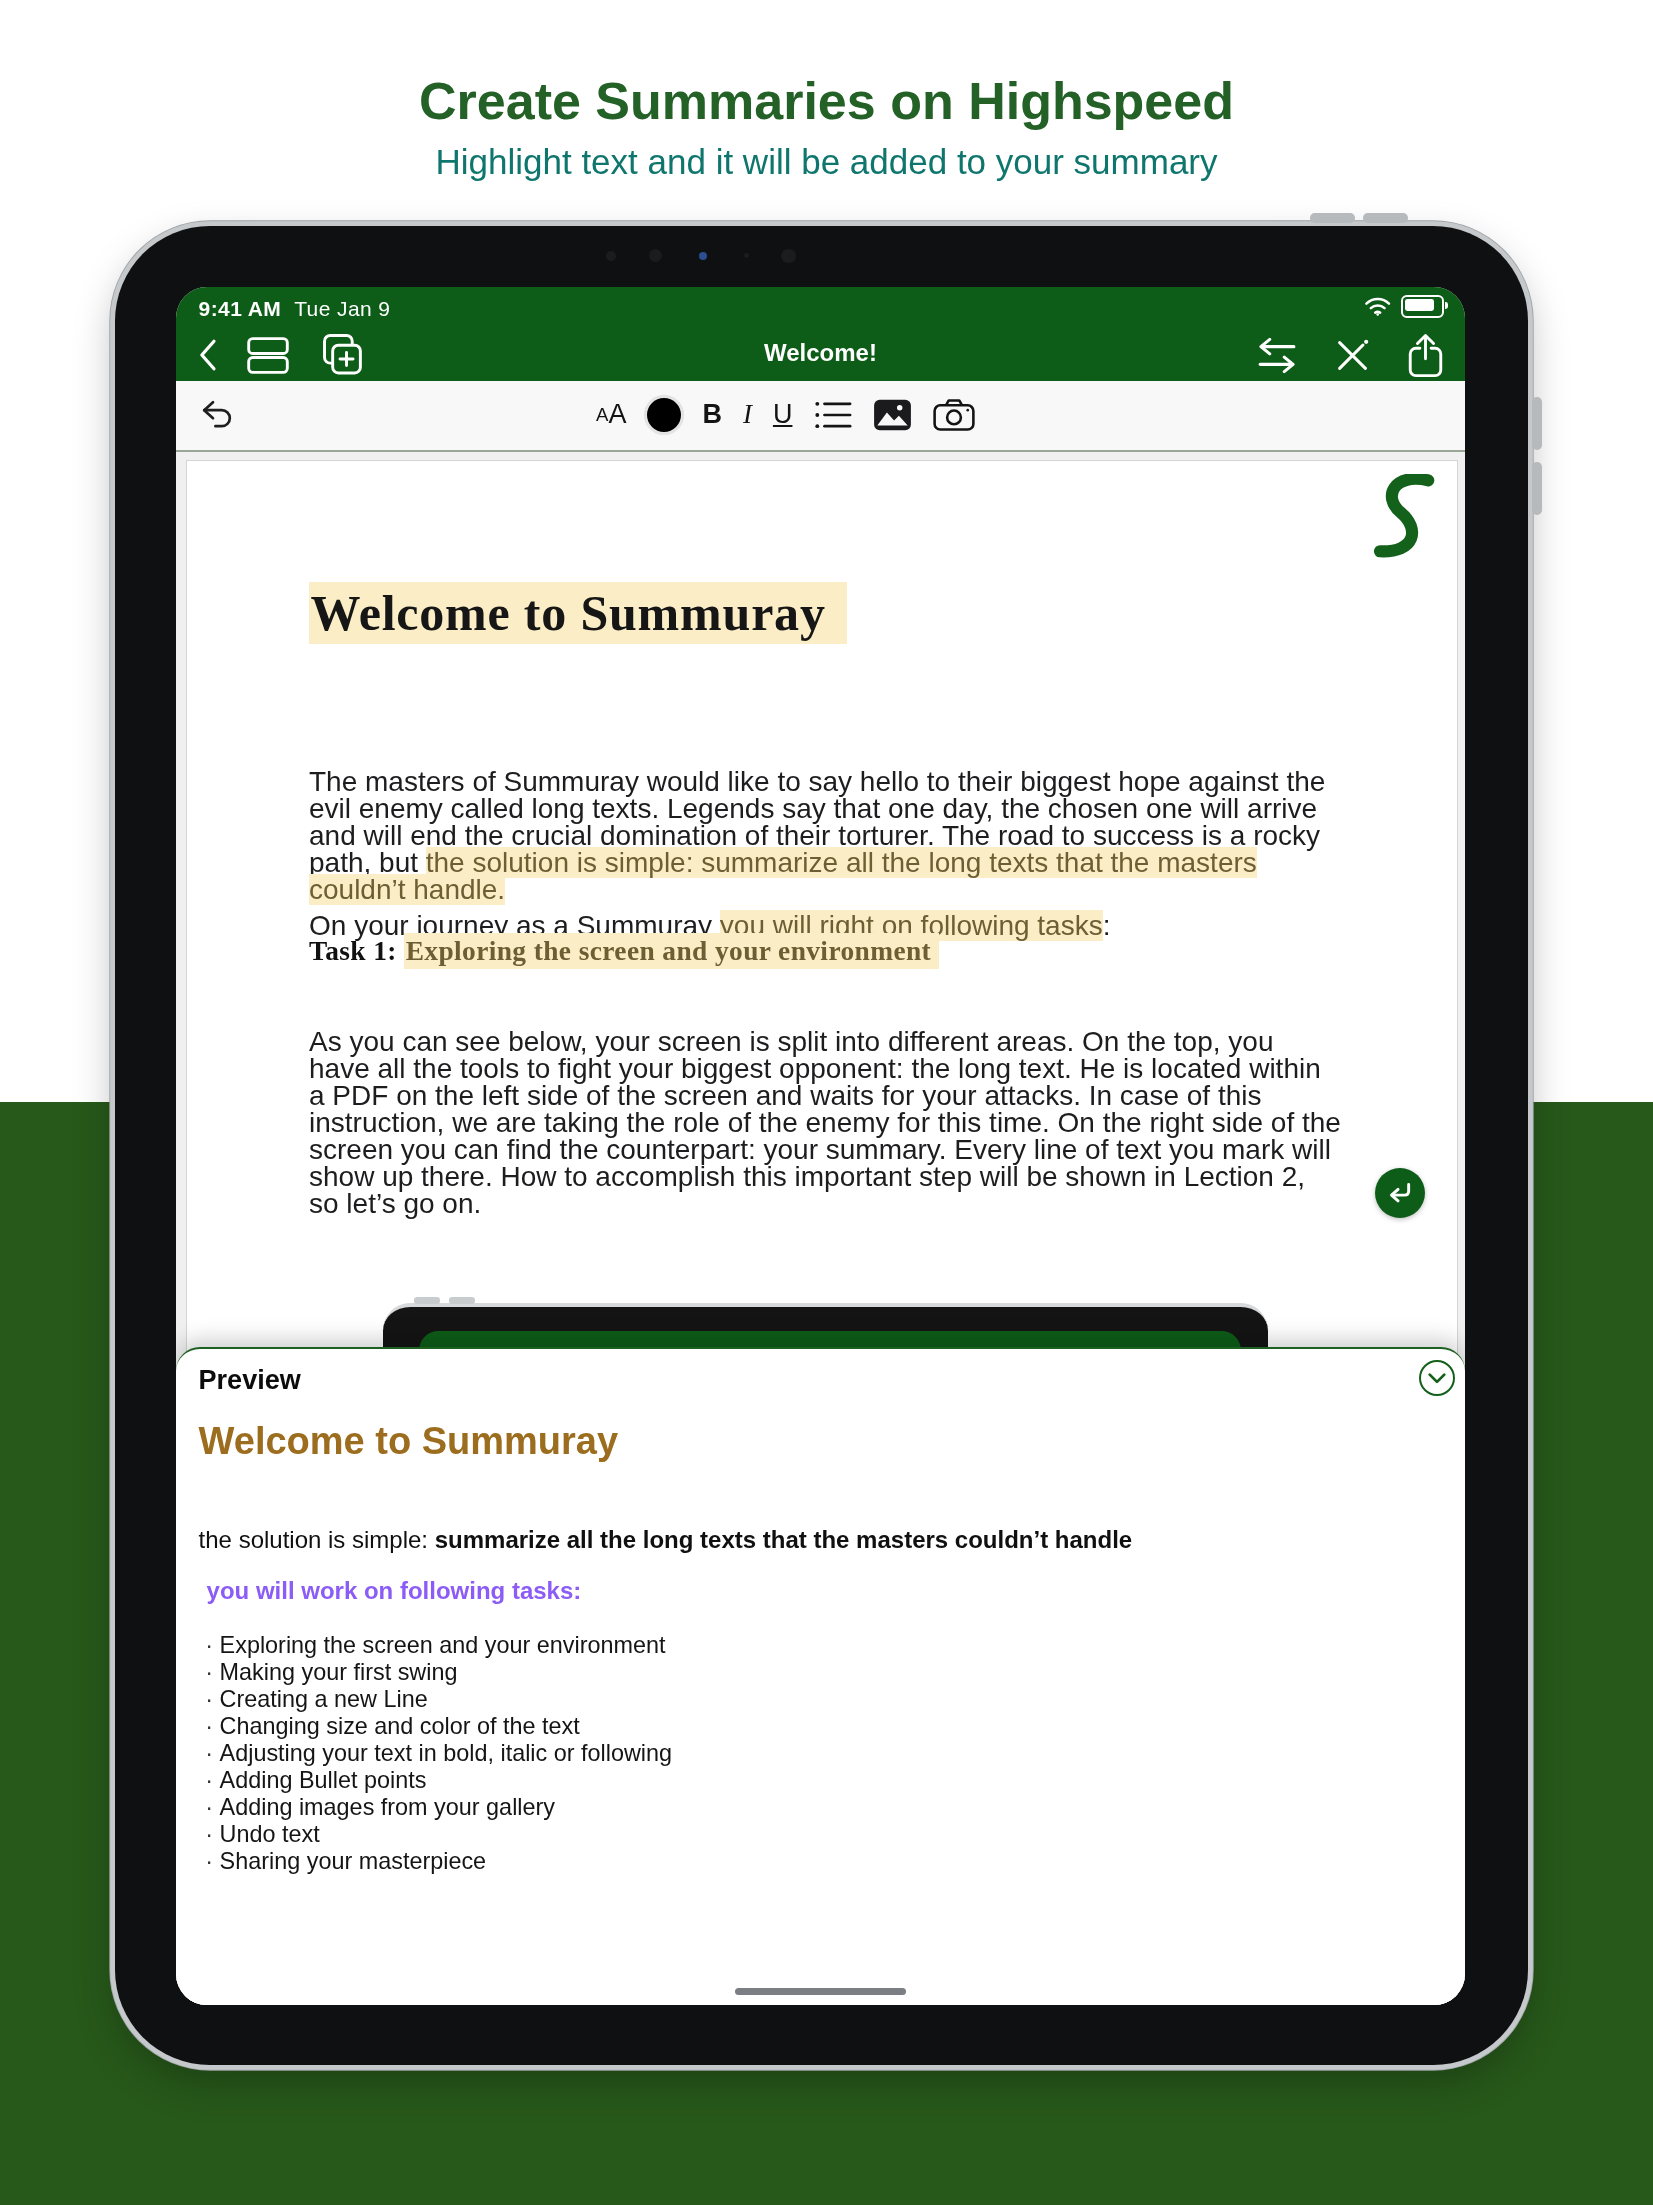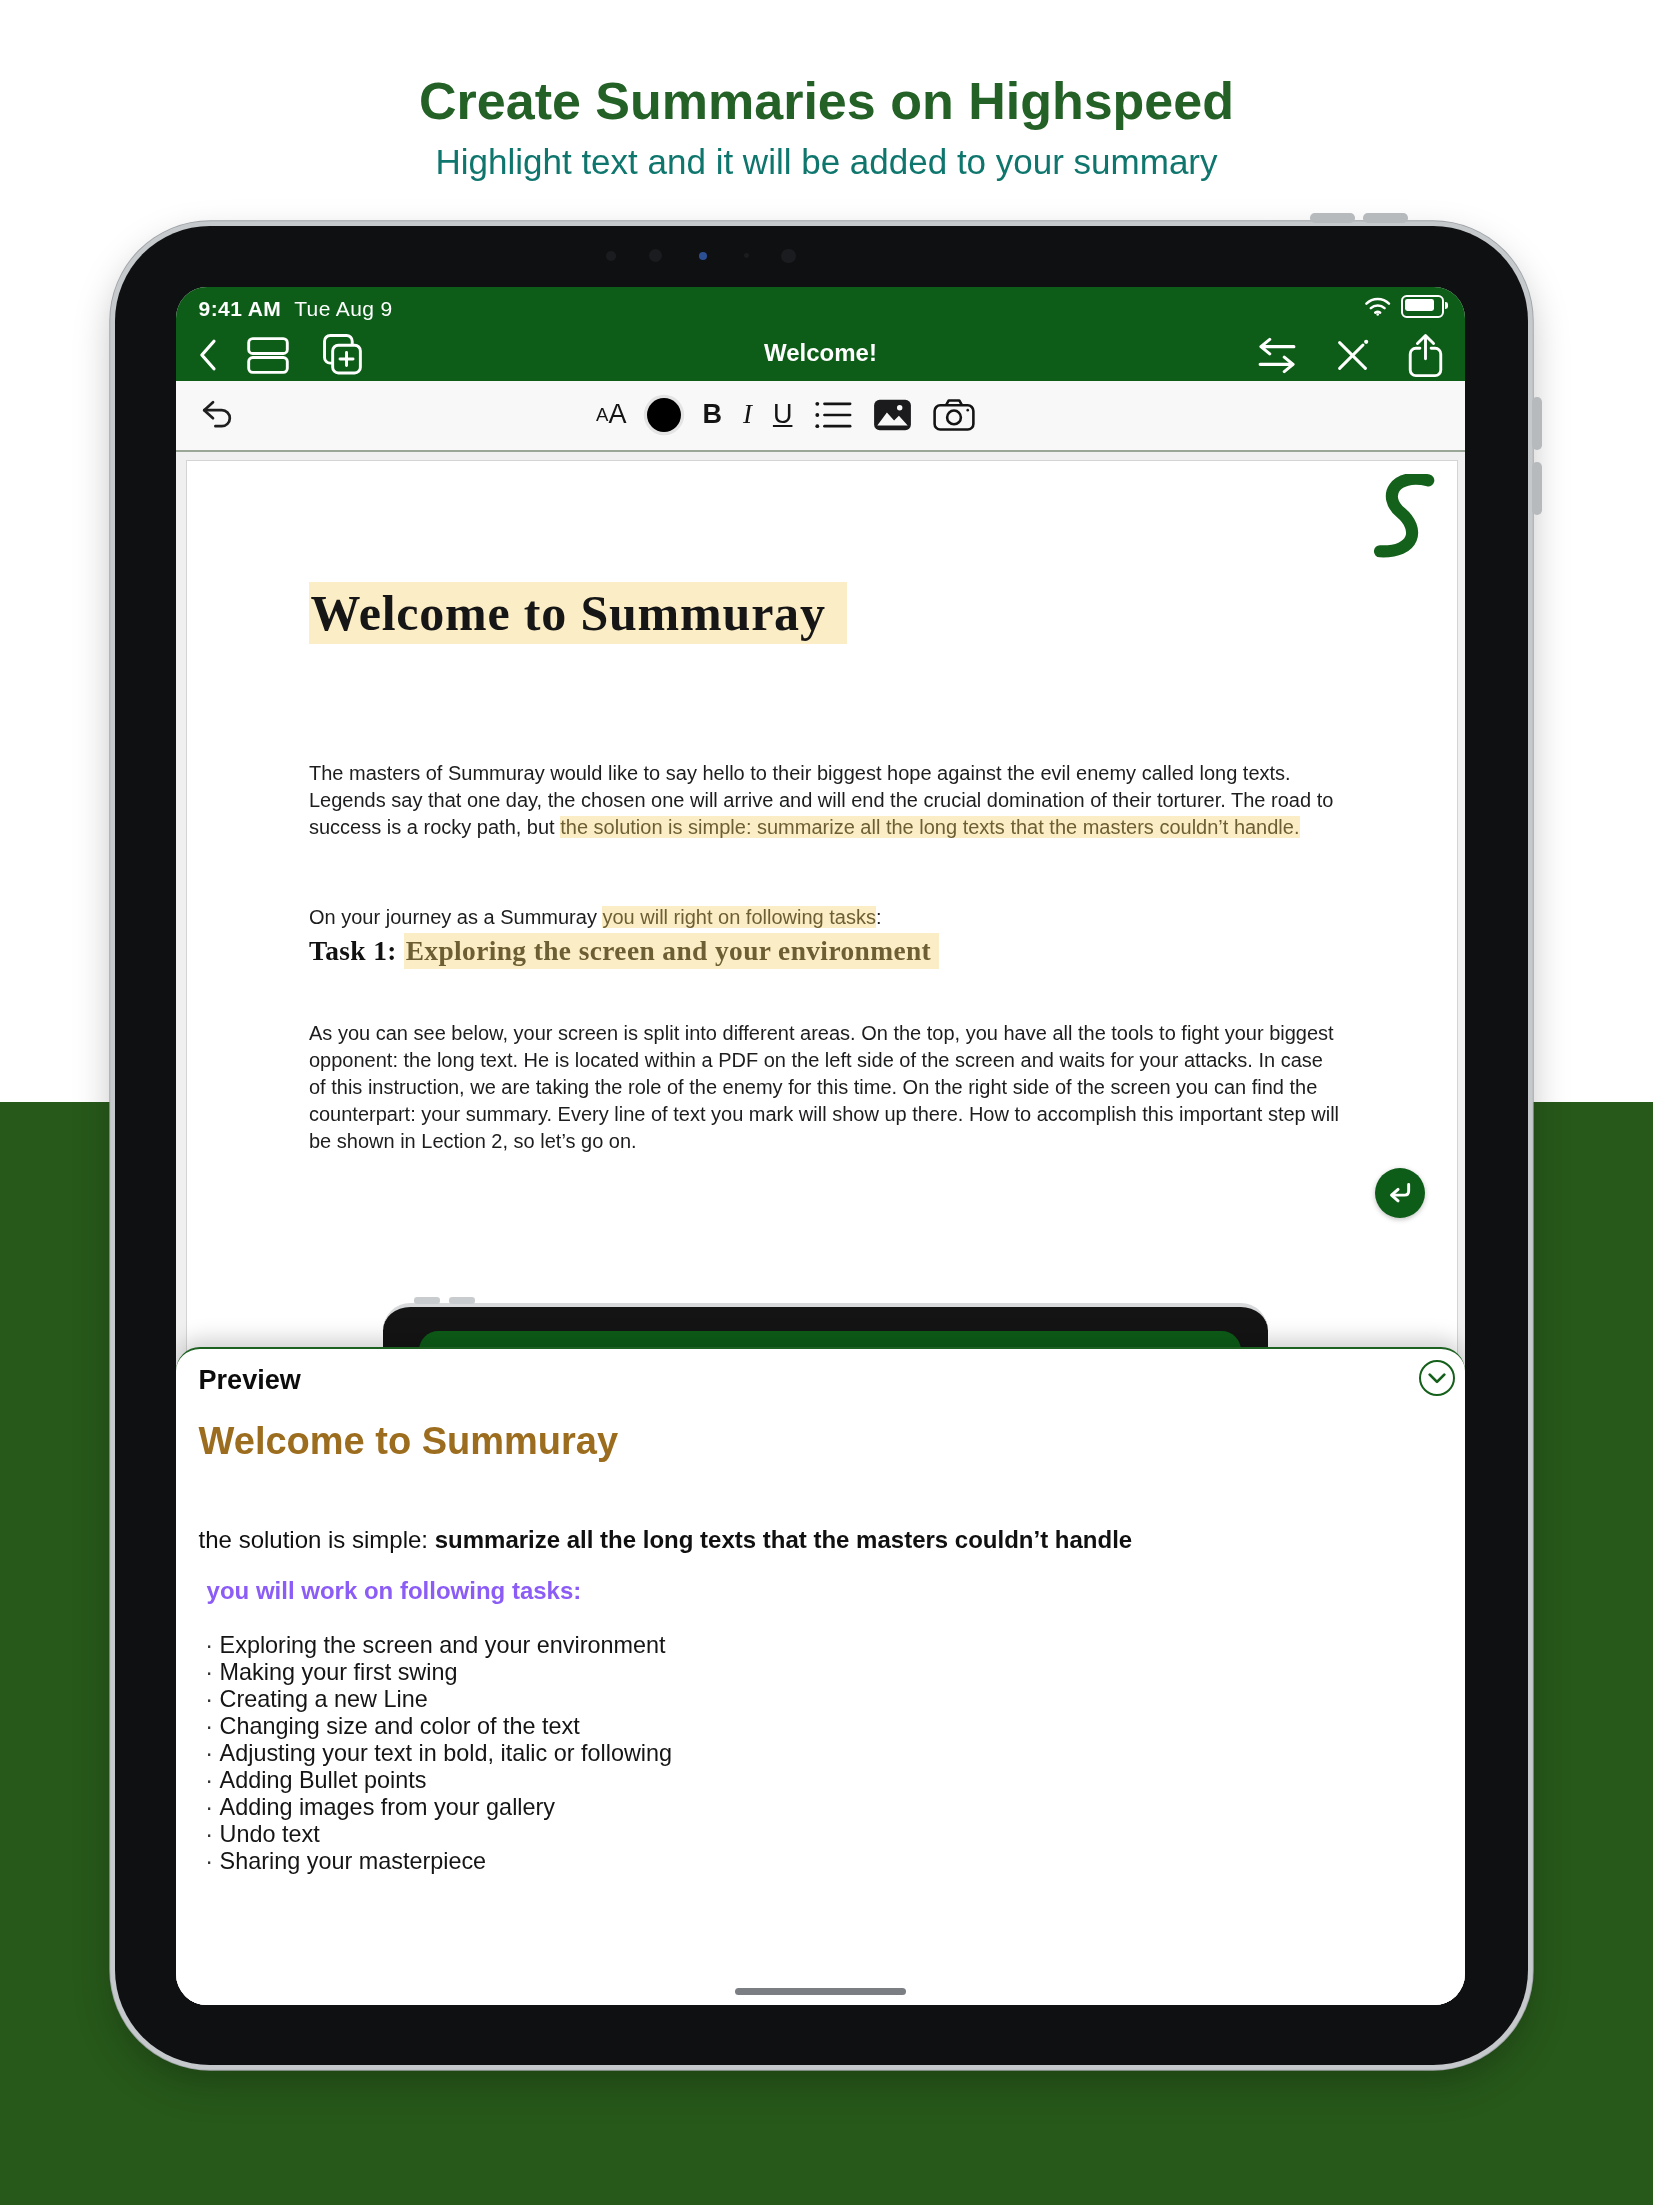--- a/index.html
+++ b/index.html
@@ -60,21 +60,21 @@
   .swatch{width:34px;height:34px;border-radius:50%;background:#000000;box-shadow:0 0 0 3.2px #e4e4e4;}
 
   
   .docarea{position:absolute;left:0;top:165px;width:100%;height:1552px;background:#f0f0f0;}
   .docpage{position:absolute;left:9.7px;top:8px;width:1270px;height:1544px;background:#ffffff;
            border:1.6px solid #d4d4d4;border-bottom:none;}
   .s-logo{position:absolute;left:1194px;top:187px;width:65px;height:87px;}
   .doc-title{position:absolute;left:133px;top:297px;font-family:cursive;font-size:50px;font-weight:700;
              color:#161616;letter-spacing:0.8px;}
   .hl{background:#fbedc5;color:#6e5e33;}
-  .doc-p{position:absolute;left:133px;width:1032px;font-size:20px;line-height:27px;color:#1d1d1f;}
+  .doc-p{position:absolute;left:133px;width:1032px;font-size:28px;line-height:27px;color:#1d1d1f;}
   .p1{top:453px;}
   .p2{top:597px;}
   .task{position:absolute;left:133px;top:649px;font-family:cursive;font-size:27.4px;font-weight:700;
         color:#111111;letter-spacing:0.4px;}
   .task .hl{padding:3.2px 8px 3.2px 1.6px;}
   .p3{top:713px;}
   .return-btn{position:absolute;left:1199px;top:881px;width:50px;height:50px;border-radius:50%;
               background:#0d5d18;display:flex;align-items:center;justify-content:center;cursor:pointer;
               box-shadow:0 1.6px 4.8px rgba(0,0,0,.25);}
 
@@ -123,21 +123,21 @@
     <div class="cam-dot d2"></div>
     <div class="cam-dot d3"></div>
     <div class="cam-dot d4"></div>
     <div class="cam-dot d5"></div>
 
     <div class="screen">
 
       <div class="appbar">
         <div class="statusbar">
           <div class="st-left">
-            <span>9:41 AM</span><span class="st-date">Tue Aug 9</span>
+            <span>9:41 AM</span><span class="st-date">Tue Jan 9</span>
           </div>
           <div class="st-right">
             <span>
               <svg width="27.4" height="21" viewBox="0 0 34 26" fill="none" stroke="#ffffff" stroke-width="3.2" stroke-linecap="round">
                 <path d="M3 9.5a20 20 0 0 1 28 0"></path>
                 <path d="M8.5 15a12.5 12.5 0 0 1 17 0"></path>
                 <path d="M14 20.5a6 6 0 0 1 6 0"></path>
                 <circle cx="17" cy="23" r="1.6" fill="#ffffff" stroke="none"></circle>
               </svg>
             </span>

